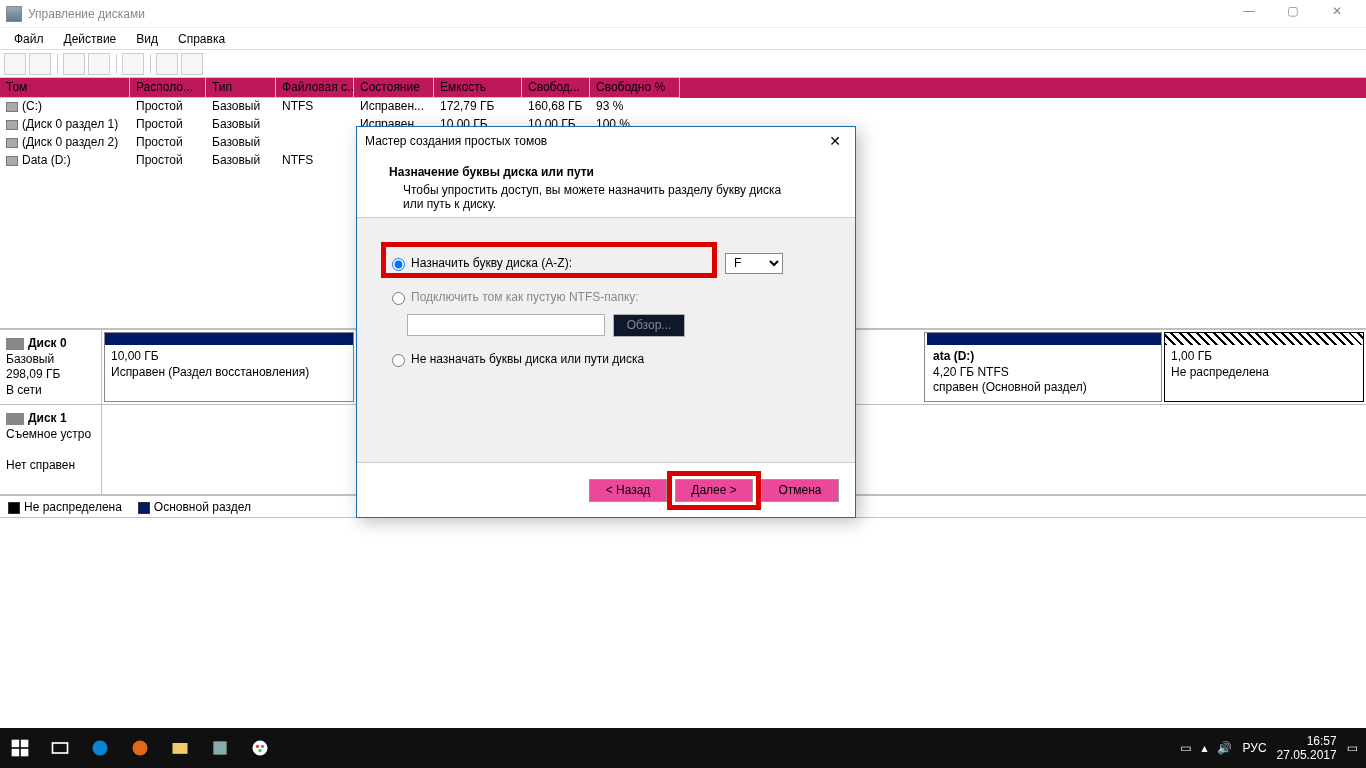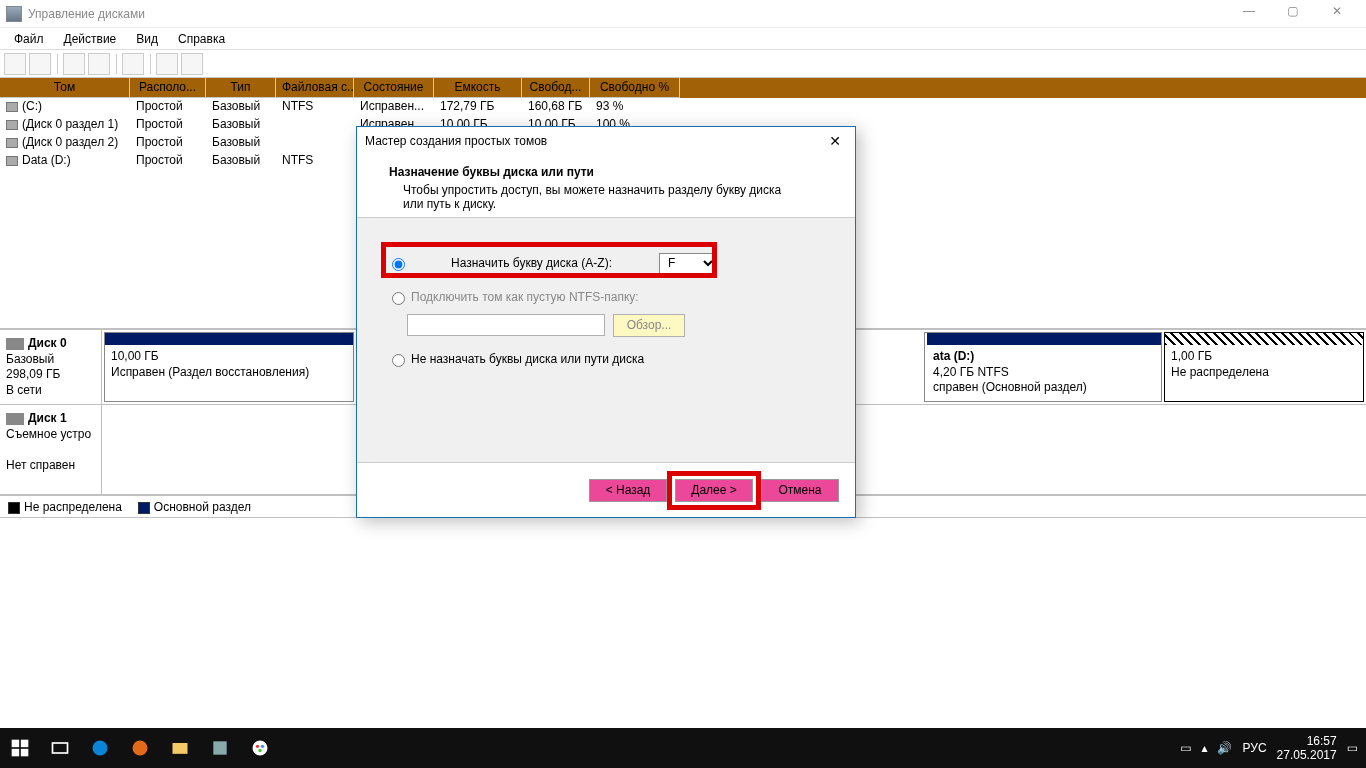--- a/index.html
+++ b/index.html
@@ -15,21 +15,21 @@
 
 .menubar { height: 22px; display: flex; align-items: center; padding: 0 4px; border-bottom: 1px solid #ddd; }
 .menubar span { padding: 3px 10px; font-size: 12px; }
 
 .toolbar { height: 28px; display: flex; align-items: center; padding: 2px 4px; border-bottom: 1px solid #c8c8c8; gap: 2px; }
 .tool-btn { width: 22px; height: 22px; border: 1px solid #ccc; background: #f6f6f6; margin-right: 1px; position:relative; }
 .tool-sep { width: 1px; height: 20px; background: #ccc; margin: 0 3px; }
 
 
 .volume-list { border-bottom: 1px solid #c0c0c0; }
-.vl-header { display: flex; background: #a16207; height: 20px; text-align: center; }
+.vl-header { display: flex; background: #be185d; height: 20px; }
 .vl-header div { border-right: 1px solid #c8c8c8; border-bottom: 1px solid #c8c8c8; padding: 2px 6px; font-size: 12px; overflow: hidden; white-space: nowrap; }
 .vl-body { height: 230px; background: #fff; }
 .vl-row { display: flex; height: 18px; }
 .vl-row div { padding: 1px 6px; font-size: 12px; overflow: hidden; white-space: nowrap; }
 .vl-row .vol-icon { display:inline-block; width:12px; height:10px; background:#aaa; margin-right:4px; vertical-align:middle; border:1px solid #777; }
 
 .c-tom { width: 130px; }
 .c-loc { width: 76px; }
 .c-type { width: 70px; }
 .c-fs { width: 78px; }
@@ -69,21 +69,21 @@
 .wizard-close { margin-left:auto; width:24px; text-align:center; font-size:14px; }
 .wizard-head { padding: 10px 32px 6px 32px; }
 .wizard-head .h1 { font-weight:bold; font-size:12px; }
 .wizard-head .h2 { font-size:12px; padding:4px 0 0 14px; color:#000; max-width:400px; }
 .wizard-body { background:#f0f0f0; border-top:1px solid #ccc; border-bottom:1px solid #ccc; flex:1; padding: 34px 30px 10px 30px; position:relative; }
 .radio-row { display:flex; align-items:center; margin-bottom:12px; font-size:12px; height:22px; }
 .radio-row input[type=radio] { margin-right:6px; }
 .radio-row.disabled { color:#888; }
 .drive-select { width:58px; height:21px; border:1px solid #888; background:#fff; padding:1px 4px; margin-left:auto; font-size:12px; }
 .path-box { width:198px; height:22px; border:1px solid #b0b0b0; background:#fff; margin-left:20px; }
-.browse-btn { width:72px; height:23px; border:1px solid #b0b0b0; background:#fef9c3; color:#888; margin-left:8px; font-size:12px; }
+.browse-btn { width:72px; height:23px; border:1px solid #b0b0b0; background:#0f172a; color:#888; margin-left:8px; font-size:12px; }
 
 .redbox1 { position:absolute; border:5px solid #d00; pointer-events:none; }
 .rb-radio { left:24px; top:24px; width:336px; height:36px; }
 
 .wizard-btns { height:54px; display:flex; align-items:center; justify-content:flex-end; padding:0 16px; gap:8px; }
 .w-btn { width:78px; height:23px; border:1px solid #999; background:#ec4899; font-size:12px; }
 .rb-next-wrap { position:relative; }
 .rb-next-wrap .redbox-btn { position:absolute; left:-8px; top:-8px; right:-8px; bottom:-8px; border:5px solid #d00; pointer-events:none; }
 </style>
 </head>
@@ -271,21 +271,21 @@
     <span>Мастер создания простых томов</span>
     <span class="wizard-close">✕</span>
   </div>
   <div class="wizard-head">
     <div class="h1">Назначение буквы диска или пути</div>
     <div class="h2">Чтобы упростить доступ, вы можете назначить разделу букву диска или путь к диску.</div>
   </div>
   <div class="wizard-body">
     <div class="redbox1 rb-radio"></div>
 
-    <div class="radio-row" style="width:330px;gap:40px;">
+    <div class="radio-row" style="width:396px;">
       <input type="radio" checked="" style="">
       <span>Назначить букву диска (A-Z):</span>
       <select class="drive-select">
         <option>F</option>
       </select>
     </div>
 
     <div class="radio-row disabled">
       <input type="radio" style="">
       <span>Подключить том как пустую NTFS-папку:</span>

